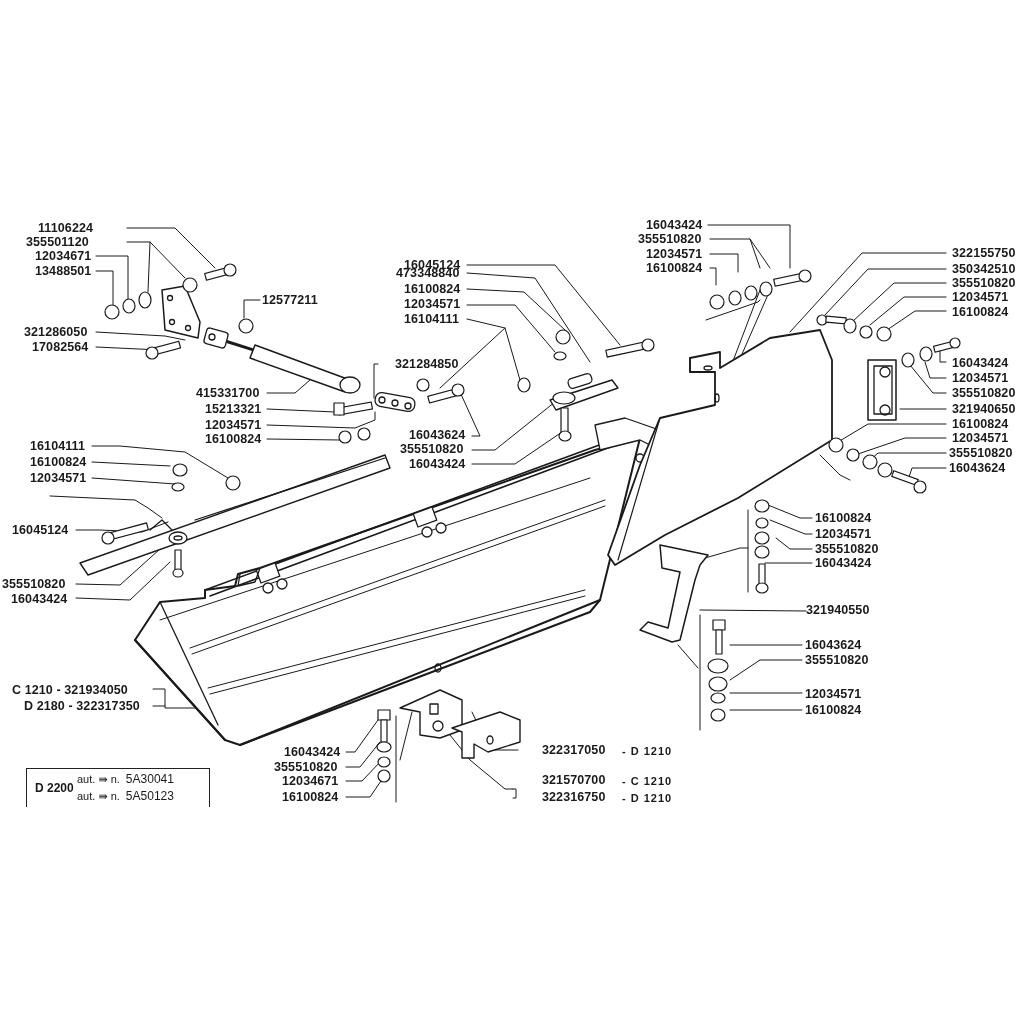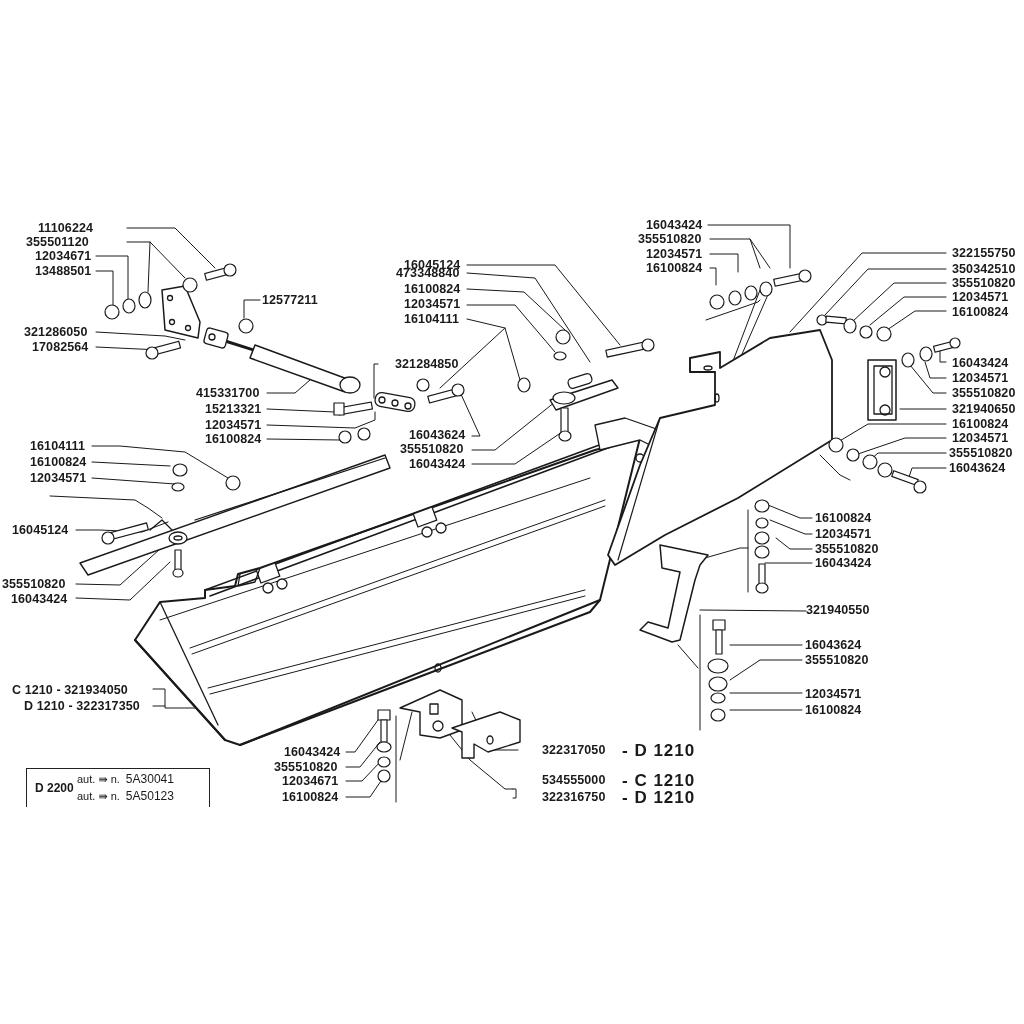--- a/index.html
+++ b/index.html
@@ -1,19 +1,19 @@
 <!DOCTYPE html>
 <html><head>
 <meta charset="utf-8">
 <style>
   html, body { margin: 0; padding: 0; background: #ffffff; }
   body { width: 1024px; height: 1024px; position: relative; overflow: hidden; font-family: "Liberation Sans", sans-serif; }
   #diagram { position: absolute; left: 0; top: 0; width: 1024px; height: 1024px; }
   .lbl { position: absolute; font-family: "Liberation Sans", sans-serif; font-weight: bold; font-size: 12.5px; color: #1a1a1a; white-space: nowrap; line-height: 14px; letter-spacing: 0.1px; cursor: pointer; }
-  .suffix { position: absolute; font-family: "Liberation Sans", sans-serif; font-weight: bold; font-size: 17px; color: #1a1a1a; white-space: nowrap; line-height: 14px; letter-spacing: 1px; }
+  .suffix { position: absolute; font-family: "Liberation Sans", sans-serif; font-weight: bold; font-size: 11px; color: #1a1a1a; white-space: nowrap; line-height: 14px; letter-spacing: 1px; }
   .note-box { position: absolute; left: 26px; top: 768px; width: 182px; height: 38px; border: 1.2px solid #222; border-bottom: none; }
   .note-model { position: absolute; left: 8px; top: 12px; font-size: 12px; font-weight: bold; color: #1a1a1a; }
   .note-row { position: absolute; left: 50px; font-size: 11px; color: #1a1a1a; white-space: nowrap; }
   .note-row .num { font-size: 12px; margin-left: 6px; text-align: right; }
 </style>
 </head>
 <body>
 
 <svg id="diagram" viewBox="0 0 1024 1024" xmlns="http://www.w3.org/2000/svg" fill="none" stroke="#1a1a1a" stroke-width="1.3" stroke-linejoin="round" stroke-linecap="round">
 
@@ -328,30 +328,30 @@
 <div class="lbl" style="left:815px;top:527px">12034571</div>
 <div class="lbl" style="left:815px;top:542px">355510820</div>
 <div class="lbl" style="left:815px;top:556px">16043424</div>
 <div class="lbl" style="left:806px;top:603px">321940550</div>
 <div class="lbl" style="left:805px;top:638px">16043624</div>
 <div class="lbl" style="left:805px;top:653px">355510820</div>
 <div class="lbl" style="left:805px;top:687px">12034571</div>
 <div class="lbl" style="left:805px;top:703px">16100824</div>
 
 <div class="lbl" style="left:12px;top:683px">C 1210 - 321934050</div>
-<div class="lbl" style="left:24px;top:699px">D 1210 - 322317350</div>
+<div class="lbl" style="left:24px;top:699px">D 2180 - 322317350</div>
 
 <div class="lbl" style="left:284px;top:745px">16043424</div>
 <div class="lbl" style="left:274px;top:760px">355510820</div>
 <div class="lbl" style="left:282px;top:774px">12034671</div>
 <div class="lbl" style="left:282px;top:790px">16100824</div>
 
 <div class="lbl" style="left:542px;top:743px">322317050</div>
 <div class="suffix" style="left:622px;top:744px">- D 1210</div>
-<div class="lbl" style="left:542px;top:773px">534555000</div>
+<div class="lbl" style="left:542px;top:773px">321570700</div>
 <div class="suffix" style="left:622px;top:774px">- C 1210</div>
 <div class="lbl" style="left:542px;top:790px">322316750</div>
 <div class="suffix" style="left:622px;top:791px">- D 1210</div>
 
 <div class="note-box">
   <div class="note-model">D 2200</div>
   <div class="note-row" style="top:3px">
     <span>aut. ⇛ n.</span><span class="num">5A30041</span>
   </div>
   <div class="note-row" style="top:20px">

